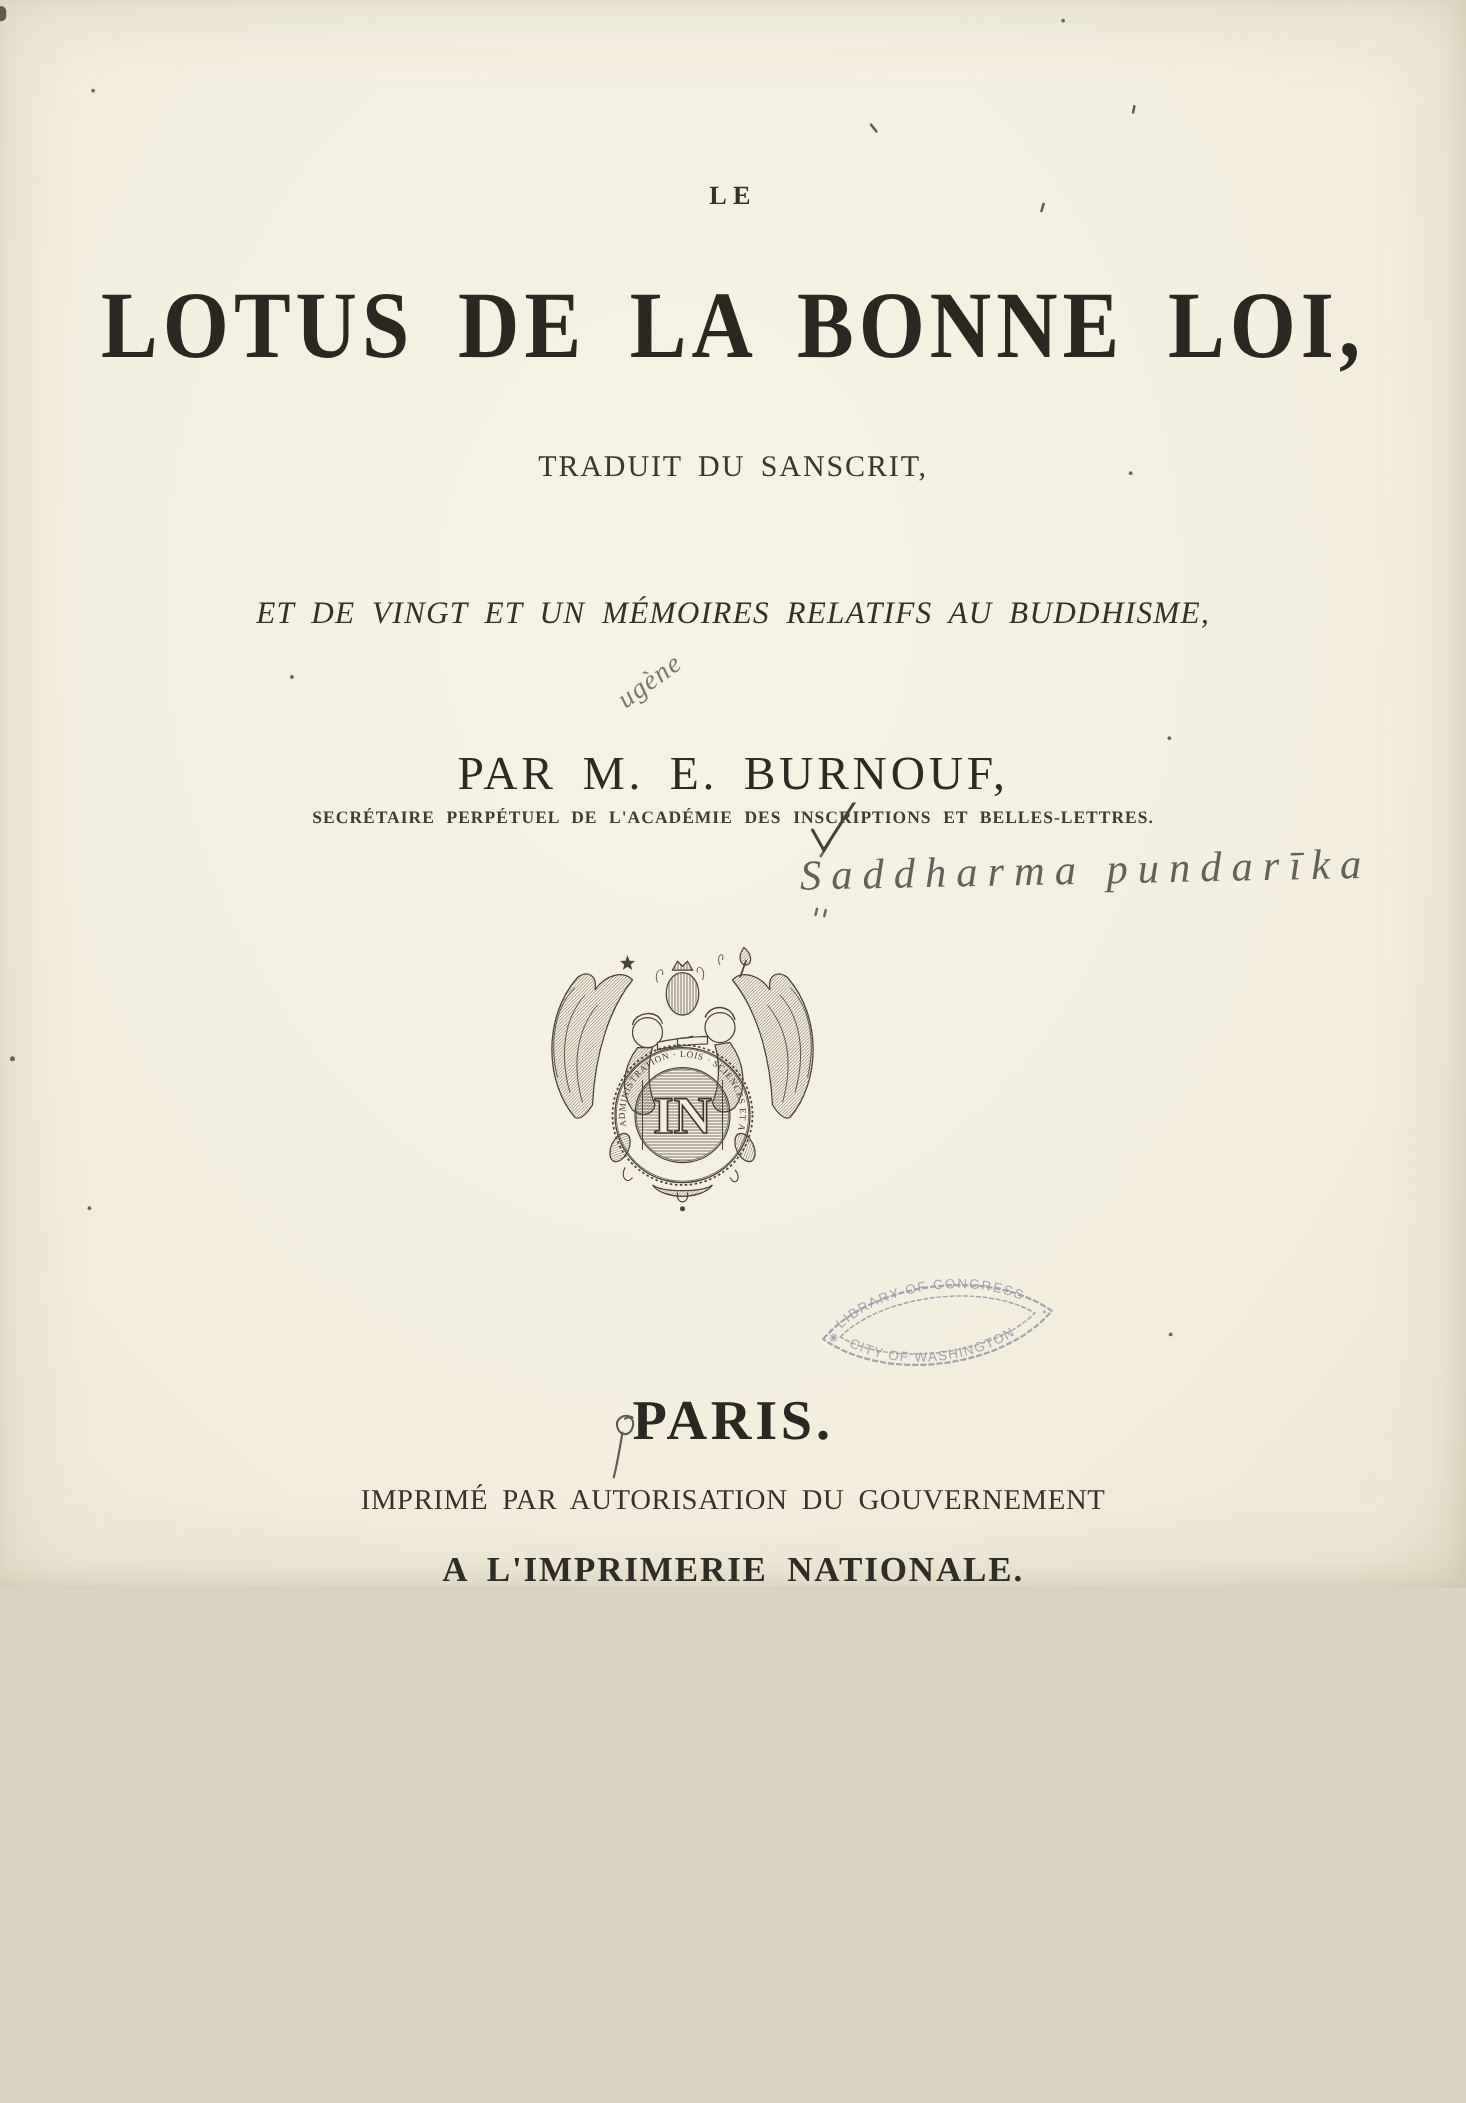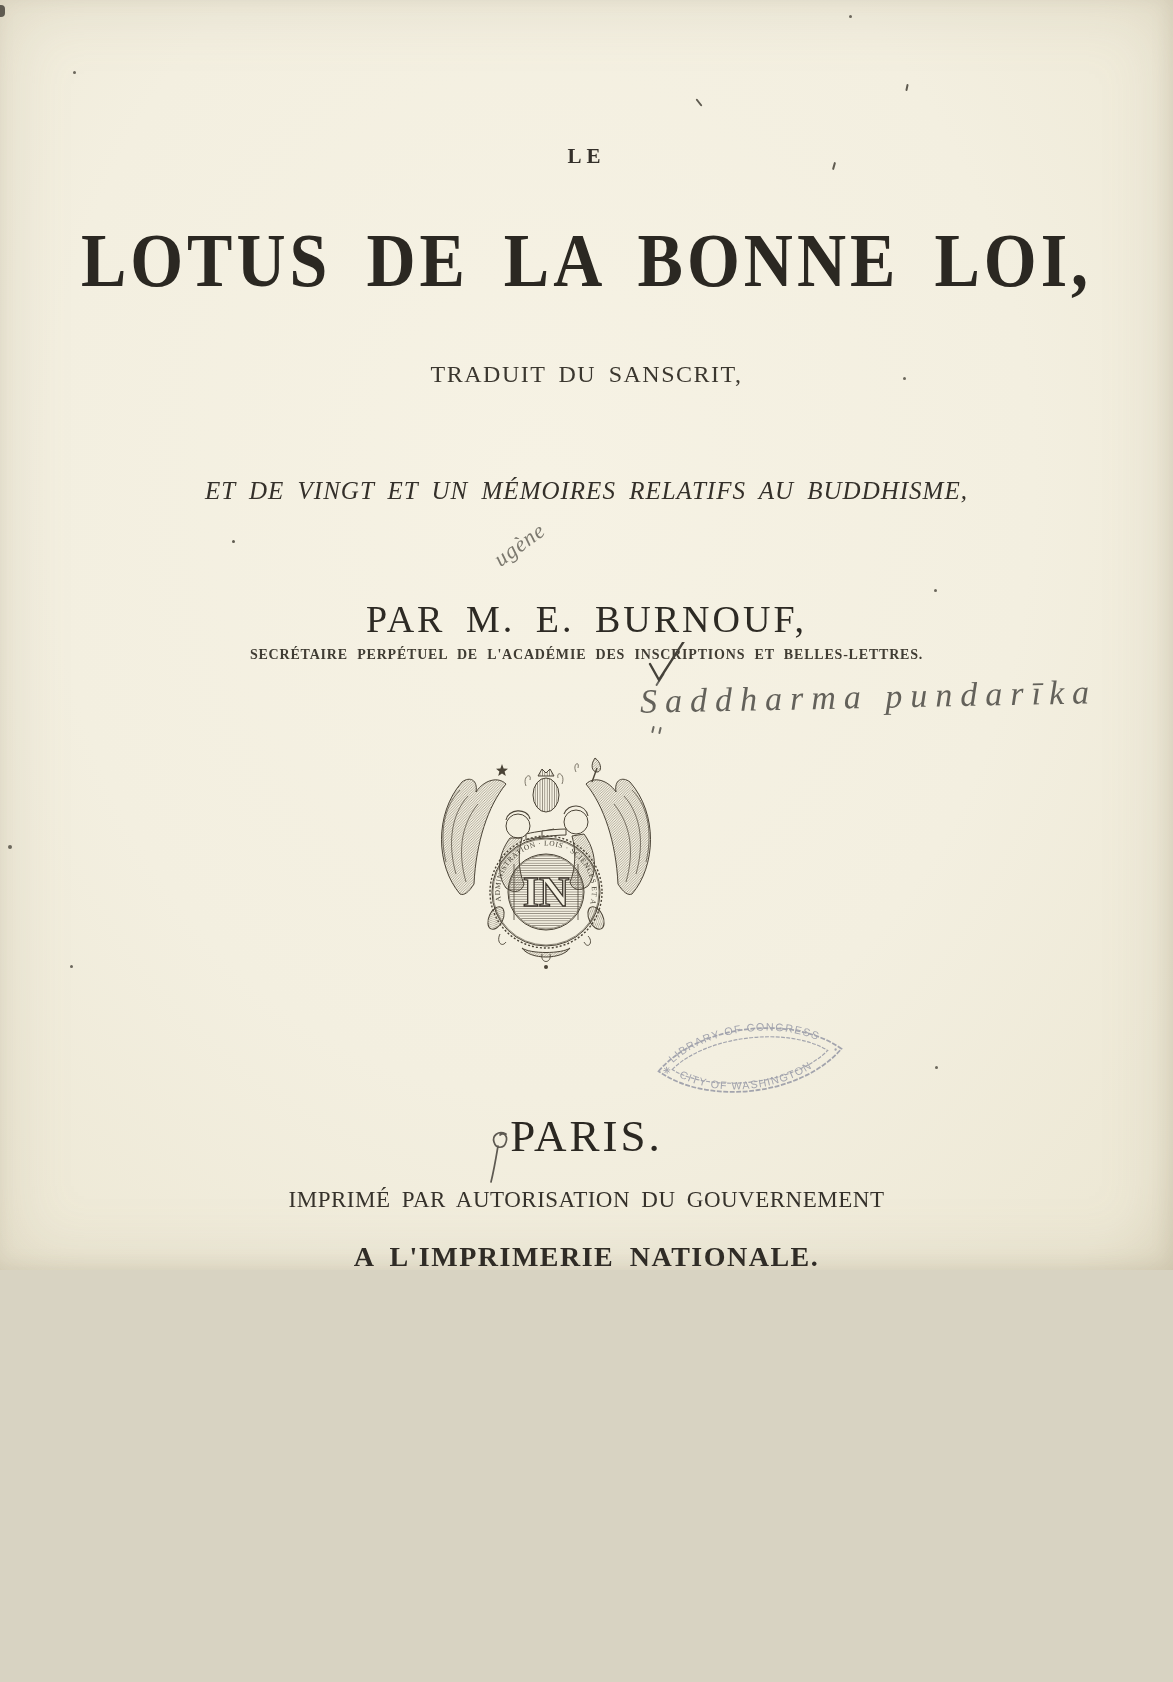--- a/index.html
+++ b/index.html
@@ -16,21 +16,21 @@
   }
   .row{position:absolute;left:0;width:100%;text-align:center;line-height:1;white-space:nowrap;}
   .article{top:146px;font-size:21px;font-weight:bold;letter-spacing:5px;color:#34302a;}
   .title{top:222px;font-size:68px;font-weight:bold;letter-spacing:4px;word-spacing:14px;
          transform:scaleY(1.12);transform-origin:50% 0;color:#2b2822;}
   .sub1{top:362px;font-size:24px;letter-spacing:1.5px;word-spacing:5px;color:#3b372f;}
   .sub2{top:425px;font-size:25px;letter-spacing:1px;word-spacing:5px;color:#38342c;}
   .sub3{top:478px;font-size:25px;letter-spacing:1px;word-spacing:6px;color:#34302a;font-style:italic;}
   .author{top:586px;font-size:38px;font-weight:normal;letter-spacing:3px;word-spacing:8px;color:#2d2a24;margin-top:14px;}
   .authorrole{top:648px;font-size:14px;letter-spacing:.8px;word-spacing:5px;font-weight:bold;color:#403c33;}
-  .paris{top:1114px;font-size:45px;font-weight:normal;letter-spacing:3px;color:#2b2822;}
+  .paris{top:1114px;font-size:45px;font-weight:bold;letter-spacing:3px;color:#2b2822;}
   .authz{top:1188px;font-size:23px;letter-spacing:.5px;word-spacing:5px;color:#36322b;}
   .printhouse{top:1243px;font-size:28px;font-weight:bold;letter-spacing:1.5px;word-spacing:7px;color:#302c26;}
   .rule{position:absolute;top:1312px;left:519px;width:52px;height:2px;background:#3c3830;}
   .dateline{top:1338px;font-size:18px;letter-spacing:1.5px;word-spacing:4px;color:#3b372f;}
 
   .hand{position:absolute;color:#6b6962;font-style:italic;white-space:nowrap;}
   .hand-firstname{left:504px;top:546px;font-size:22px;letter-spacing:1px;
                   transform:rotate(-36deg);transform-origin:0 100%;color:#7b786e;}
   .hand-sanskrit{left:640px;top:678px;font-size:34px;letter-spacing:8px;
                  transform:rotate(-1.2deg);color:#63615a;}

